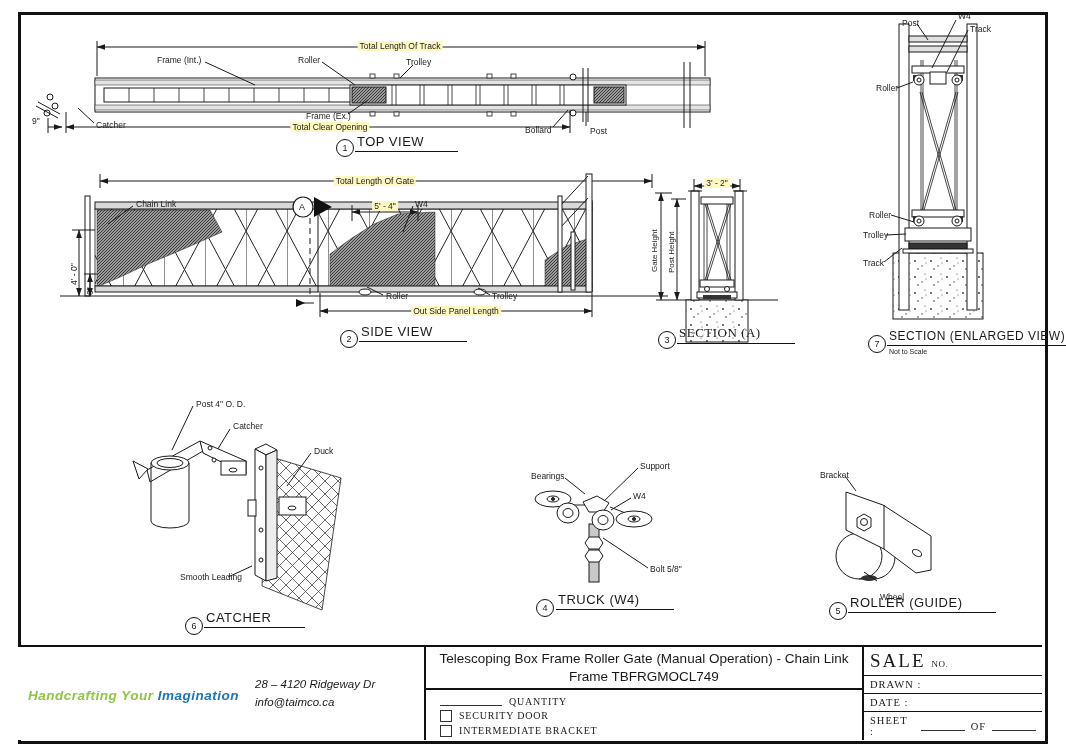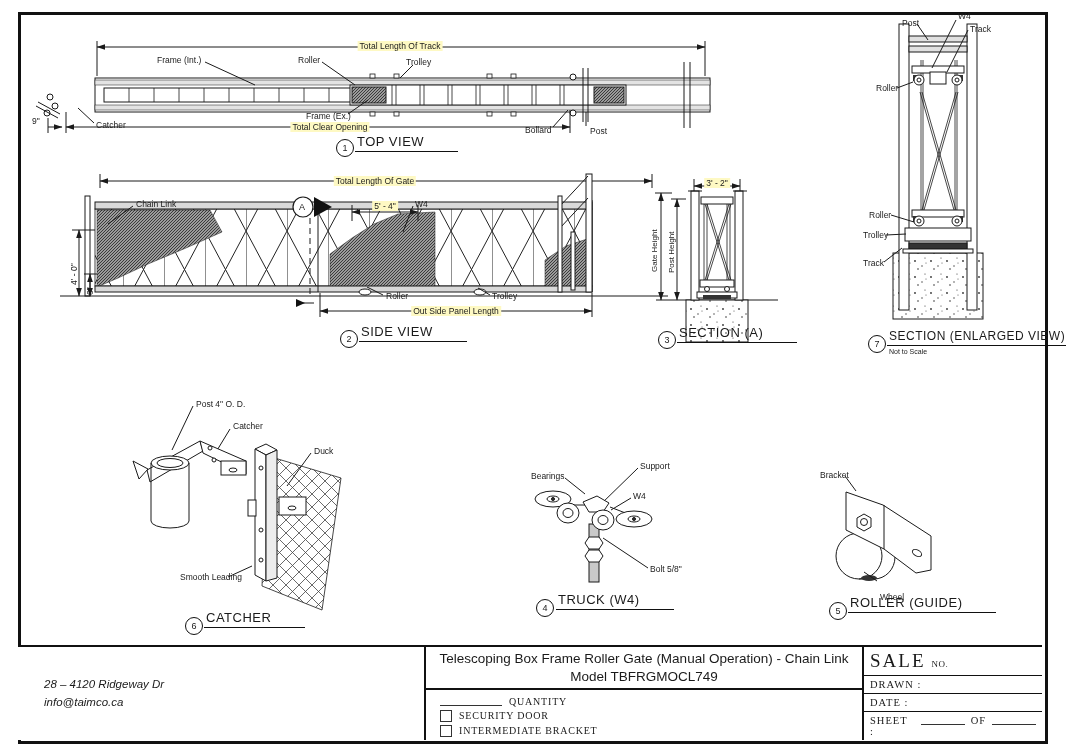--- a/index.html
+++ b/index.html
@@ -352,21 +352,21 @@
   <div class="lbl" style="left:492px;top:291px;">Trolley</div>
   <div class="lbl dim ctr" style="left:456px;top:306px;">Out Side Panel Length</div>
   <div class="lbl" style="left:299px;top:202px;font-size:9px;">A</div>
   <div class="vc" style="left:340px;top:330px;">2</div>
   <div class="vt" style="left:359px;top:324px;">SIDE VIEW</div>
 
   <div class="lbl dim ctr" style="left:717px;top:178px;">3' - 2"</div>
   <div class="lbl rot" style="left:650px;top:272px;font-size:8px;">Gate Height</div>
   <div class="lbl rot" style="left:667px;top:273px;font-size:8px;">Post Height</div>
   <div class="vc" style="left:658px;top:331px;">3</div>
-  <div class="vt" style="left:677px;top:325px;">SECTION (A)</div>
+  <div class="vt" style="left:677px;top:325px;font-family:Liberation Serif, serif;">SECTION (A)</div>
 
   <div class="lbl" style="left:902px;top:18px;">Post</div>
   <div class="lbl" style="left:958px;top:11px;">W4</div>
   <div class="lbl" style="left:970px;top:24px;">Track</div>
   <div class="lbl" style="left:876px;top:83px;">Roller</div>
   <div class="lbl" style="left:869px;top:210px;">Roller</div>
   <div class="lbl" style="left:863px;top:230px;">Trolley</div>
   <div class="lbl" style="left:863px;top:258px;">Track</div>
   <div class="vc" style="left:868px;top:335px;">7</div>
   <div class="vt small" style="left:887px;top:329px;padding-right:16px;">SECTION (ENLARGED VIEW)</div>
@@ -391,31 +391,34 @@
   <div class="vc" style="left:829px;top:602px;">5</div>
   <div class="vt" style="left:848px;top:595px;">ROLLER (GUIDE)</div>
 
   <svg class="draw" width="1066" height="753" style="pointer-events:none">
     <line x1="877" y1="581" x2="864" y2="572" stroke="#1a1a1a" stroke-width="1"></line>
   </svg>
 
   <div class="tb">
     <div class="tb-left">
       <div class="logo">
+        <div class="tagline">
+          <span style="color:#8dc63f;">Handcrafting Your </span><span style="color:#1b75bb;">Imagination</span>
+        </div>
       </div>
       <div class="addr">
         <div>28 – 4120 Ridgeway Dr</div>
         <div>info@taimco.ca</div>
       </div>
     </div>
 
     <div class="tb-center">
       <div class="tb-title">
         <div>Telescoping Box Frame Roller Gate (Manual Operation) - Chain Link</div>
-        <div>Model TBFRGMOCL749</div>
+        <div>Frame TBFRGMOCL749</div>
       </div>
       <div class="tb-opts">
         <div class="opt-col c1">
           <div class="opt-row">
             <span class="qline"></span>
             <span>QUANTITY</span>
           </div>
           <div class="opt-row">
             <span class="cb"></span>
             <span>SECURITY DOOR</span>
@@ -432,21 +435,21 @@
       <div class="tbr-row">
         <span class="sale-word">SALE</span>
         <span class="sale-no">NO.</span>
       </div>
       <div class="tbr-row">
         <span>DRAWN :</span>
       </div>
       <div class="tbr-row">
         <span>DATE :</span>
       </div>
-      <div class="tbr-row" style="align-items:flex-start;">
+      <div class="tbr-row" style="align-items:center;">
         <span>SHEET :</span>
         <span class="blank-line"></span>
         <span>OF</span>
         <span class="blank-line"></span>
       </div>
     </div>
   </div>
 </div>
 
 </body></html>

